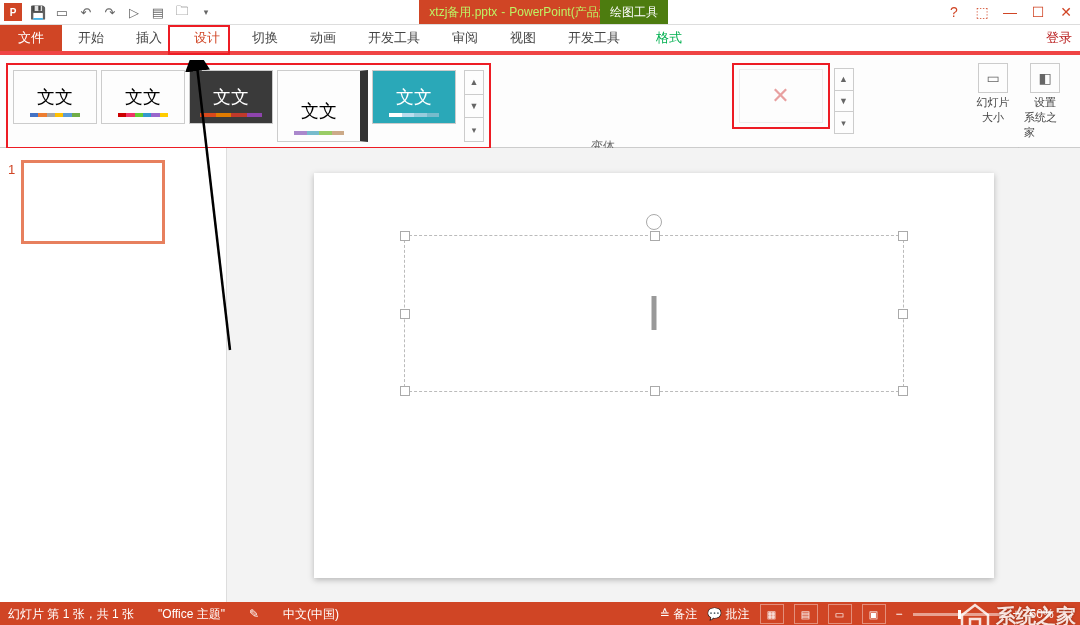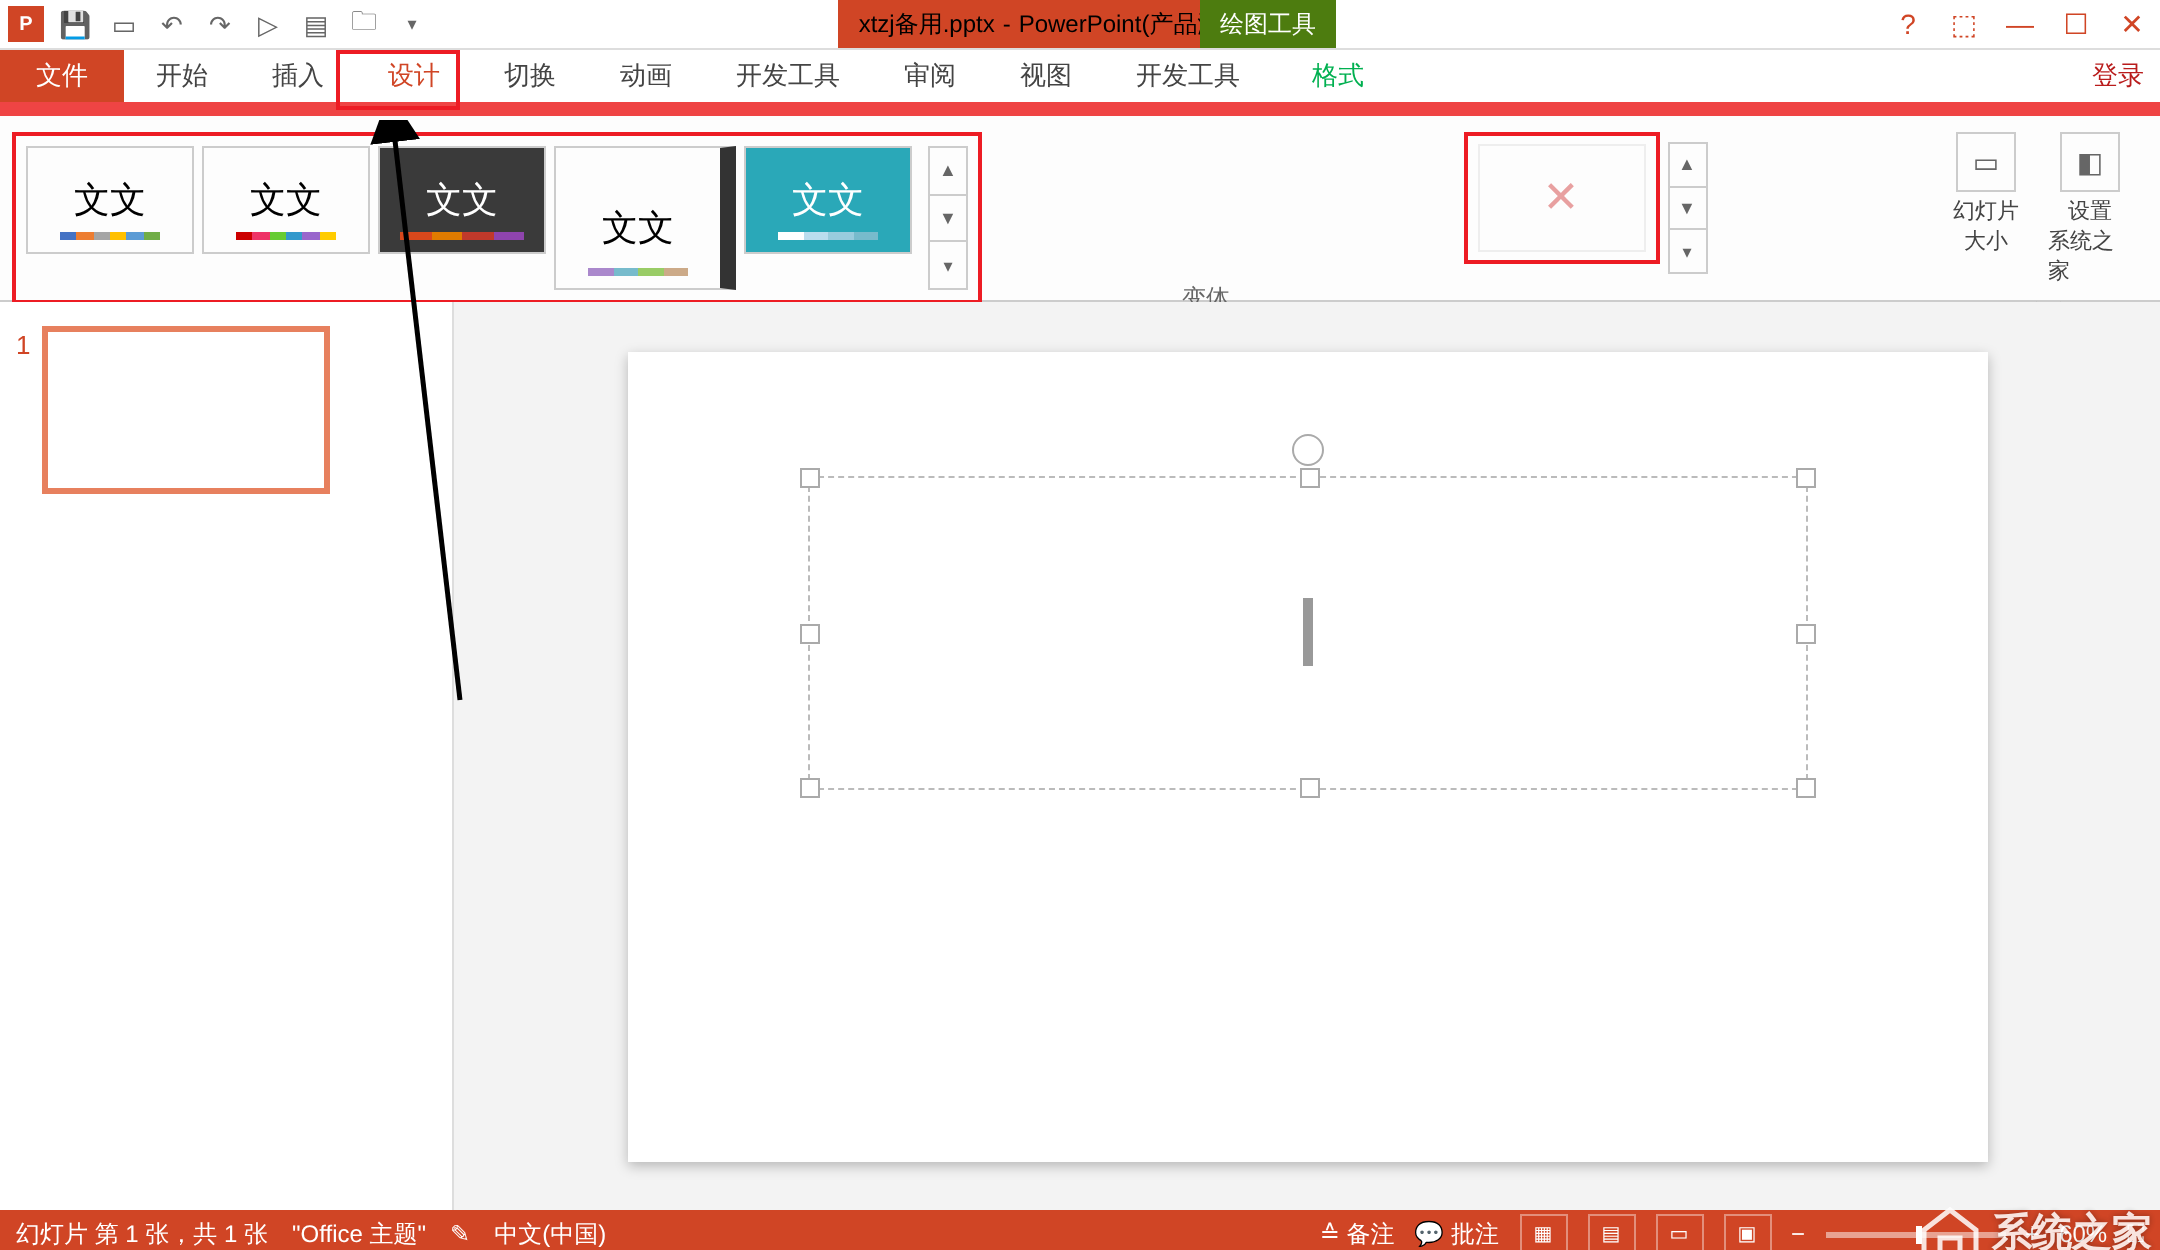--- a/index.html
+++ b/index.html
@@ -1,25 +1,25 @@
 <!DOCTYPE html>
 <html><head>
 <meta charset="utf-8">
 <style>
 html,body{margin:0;padding:0;width:1080px;height:625px;font-family:"Microsoft YaHei","Segoe UI",sans-serif;font-size:12px;background:#fff;overflow:hidden}
 .titlebar{height:24px;background:#fff;display:flex;align-items:center;border-bottom:1px solid #ddd;position:relative}
 .qat{height:24px;display:flex;align-items:center;gap:0}
 .qat-item{width:24px;height:24px;display:flex;align-items:center;justify-content:center;color:#666;font-size:13px}
 .app-icon{width:18px;height:18px;background:#d04525;color:#fff;font-size:10px;font-weight:bold;display:flex;align-items:center;justify-content:center;margin:0 4px}
 .title-center{position:absolute;left:260px;right:260px;height:24px;display:flex;align-items:stretch;justify-content:center}
-.title-box{background:#d04525;color:#000000;padding:0 10px;display:flex;align-items:center;font-size:12px}
+.title-box{background:#d04525;color:#bef264;padding:0 10px;display:flex;align-items:center;font-size:12px}
 .context-tab{position:absolute;left:600px;top:0;height:24px;background:#4d7c0f;color:#fff;padding:0 10px;display:flex;align-items:center;font-size:12px}
 .win-controls{position:absolute;right:0;top:0;height:24px;display:flex;align-items:center;gap:0}
 .win-btn{width:28px;height:24px;display:flex;align-items:center;justify-content:center;color:#d04525;font-size:14px}
-.ribbon-tabs{height:26px;background:#fff;display:flex;align-items:stretch;border-bottom:7px solid #ef4444;position:relative}
+.ribbon-tabs{height:26px;background:#fff;display:flex;align-items:stretch;border-bottom:4px solid #ef4444;position:relative}
 .tab{padding:0 16px;display:flex;align-items:center;color:#444;font-size:13px;position:relative}
 .tab-file{background:#d04525;color:#fff;padding:0 18px}
 .tab-active{color:#d04525}
 .tab-context{color:#00b050;padding:0 20px}
 .login{position:absolute;right:8px;top:0;height:26px;display:flex;align-items:center;color:#b91c1c;font-size:13px}
 .ribbon{height:92px;background:#fdfdfd;border-bottom:1px solid #ccc;display:flex;position:relative}
 .themes-gallery{padding:8px 6px 4px 6px;display:flex;flex-direction:column;align-items:center}
 .theme-row{display:flex;gap:4px;border:2px solid #ed1c24;padding:5px}
 .theme-thumb{width:82px;height:52px;border:1px solid #ccc;display:flex;flex-direction:column;align-items:center;justify-content:center;position:relative;font-size:18px;font-family:"SimSun",serif}
 .theme-thumb.dark{background:#3a3a3a;color:#fff}
@@ -43,21 +43,21 @@
 .slide-num{color:#d04525;font-size:13px;padding-top:2px}
 .slide-thumb{width:138px;height:78px;border:3px solid #e7805e;background:#fff}
 .editor{flex:1;display:flex;align-items:center;justify-content:center;padding:18px;position:relative}
 .slide-canvas{width:680px;height:405px;background:#fff;box-shadow:0 2px 6px rgba(0,0,0,0.25);position:relative}
 .placeholder-title{position:absolute;left:90px;right:90px;top:62px;height:155px;border:1px dashed #bbb}
 .placeholder-title .handle{position:absolute;width:8px;height:8px;background:#fff;border:1px solid #aaa}
 .cursor-bar{position:absolute;left:50%;top:50%;width:5px;height:34px;background:#999;transform:translate(-50%,-50%)}
 .placeholder-sub{position:absolute;left:90px;right:90px;top:217px;height:110px;border:1px dashed #bbb;display:flex;align-items:flex-start;justify-content:center;padding-top:10px;color:#888;font-size:17px}
 .rot-handle{position:absolute;left:50%;top:-22px;width:14px;height:14px;border:1px solid #aaa;border-radius:50%;transform:translateX(-50%)}
 .status-bar{height:24px;background:#d04525;color:#fff;display:flex;align-items:center;font-size:12px;padding:0 8px;position:relative}
-.status-left{display:flex;align-items:center;gap:12px}
+.status-left{display:flex;align-items:center;gap:24px}
 .status-right{position:absolute;right:8px;display:flex;align-items:center;gap:10px}
 .st-icon{width:22px;height:18px;display:flex;align-items:center;justify-content:center;border:1px solid rgba(255,255,255,0.4);font-size:10px}
 .zoom-slider{width:90px;height:3px;background:rgba(255,255,255,0.5);position:relative}
 .zoom-slider::after{content:"";position:absolute;left:50%;top:-3px;width:3px;height:9px;background:#fff}
 .tab-highlight{position:absolute;left:168px;top:0;width:58px;height:26px;border:2px solid #ed1c24;pointer-events:none}
 .arrow-svg{position:absolute;left:175px;top:60px;pointer-events:none;z-index:5}
 .watermark{position:absolute;right:4px;bottom:-6px;color:#fff;font-size:20px;font-weight:bold;opacity:0.85;display:flex;align-items:center;gap:4px;pointer-events:none;text-shadow:0 0 3px rgba(0,0,0,0.4)}
 </style>
 </head>
 <body>

